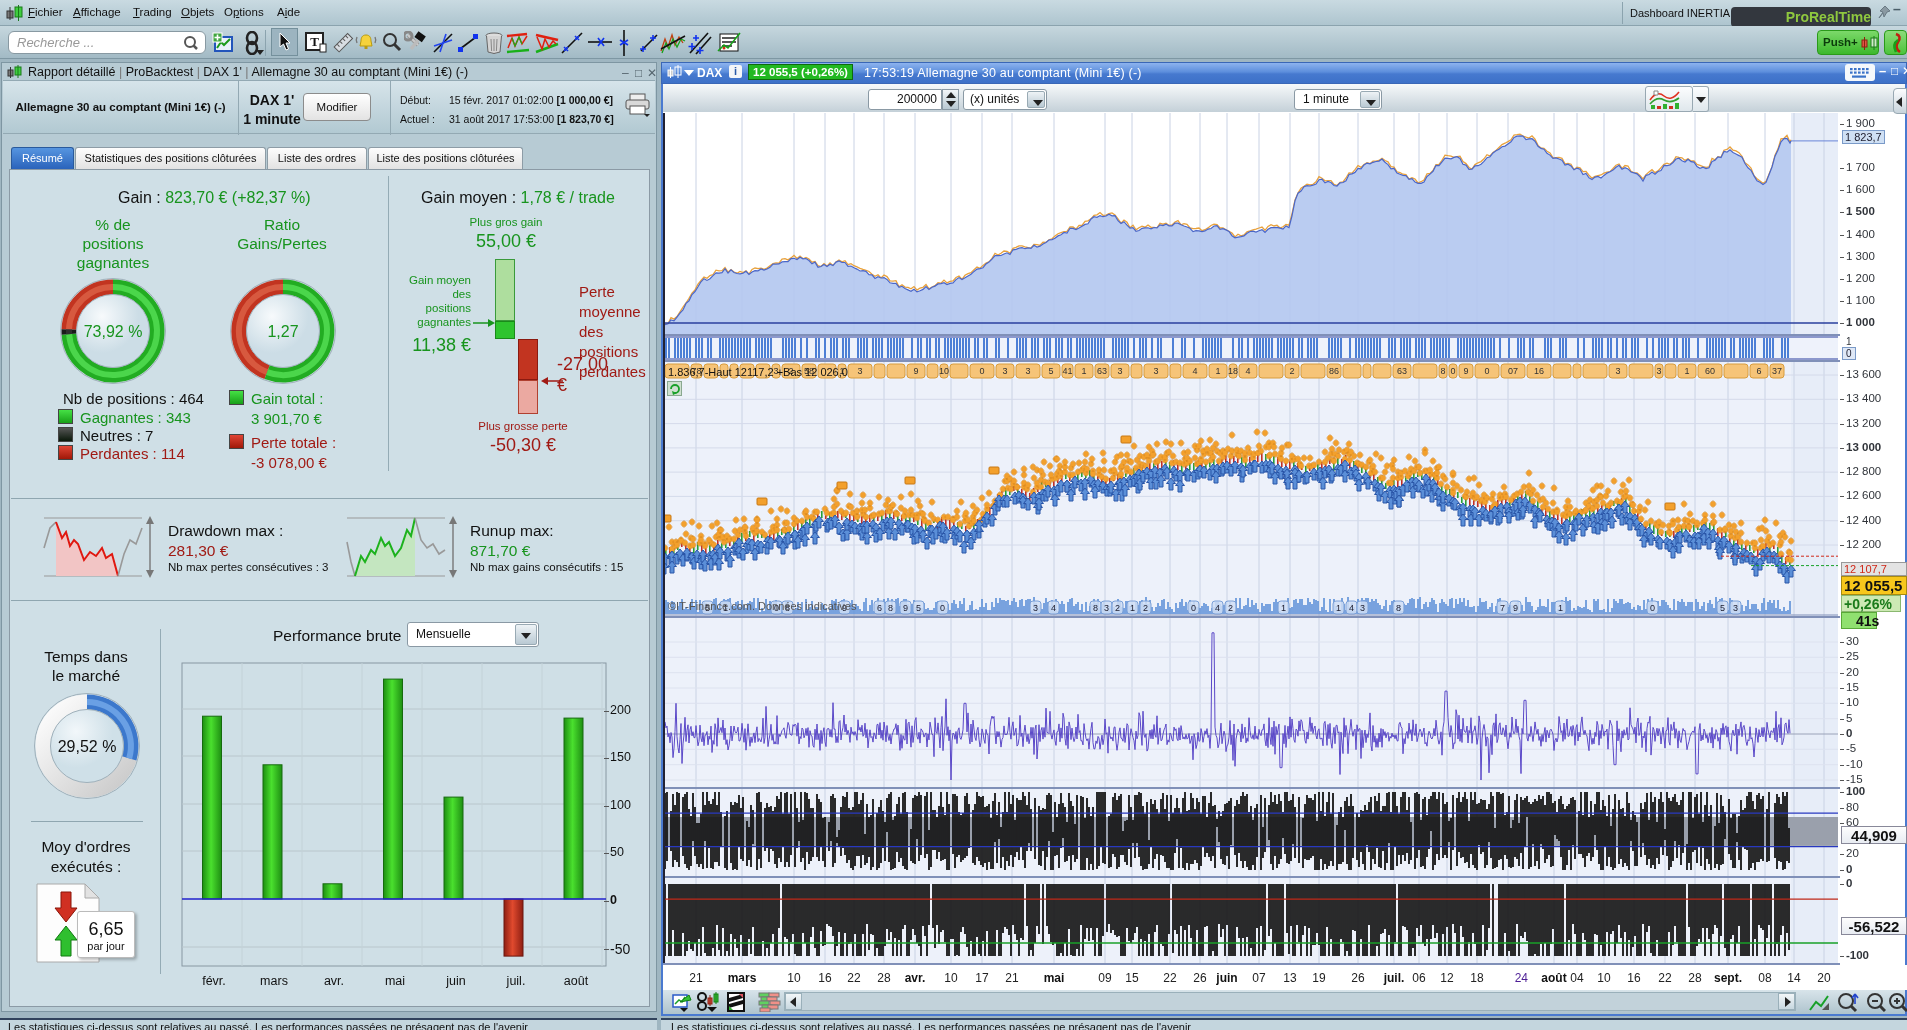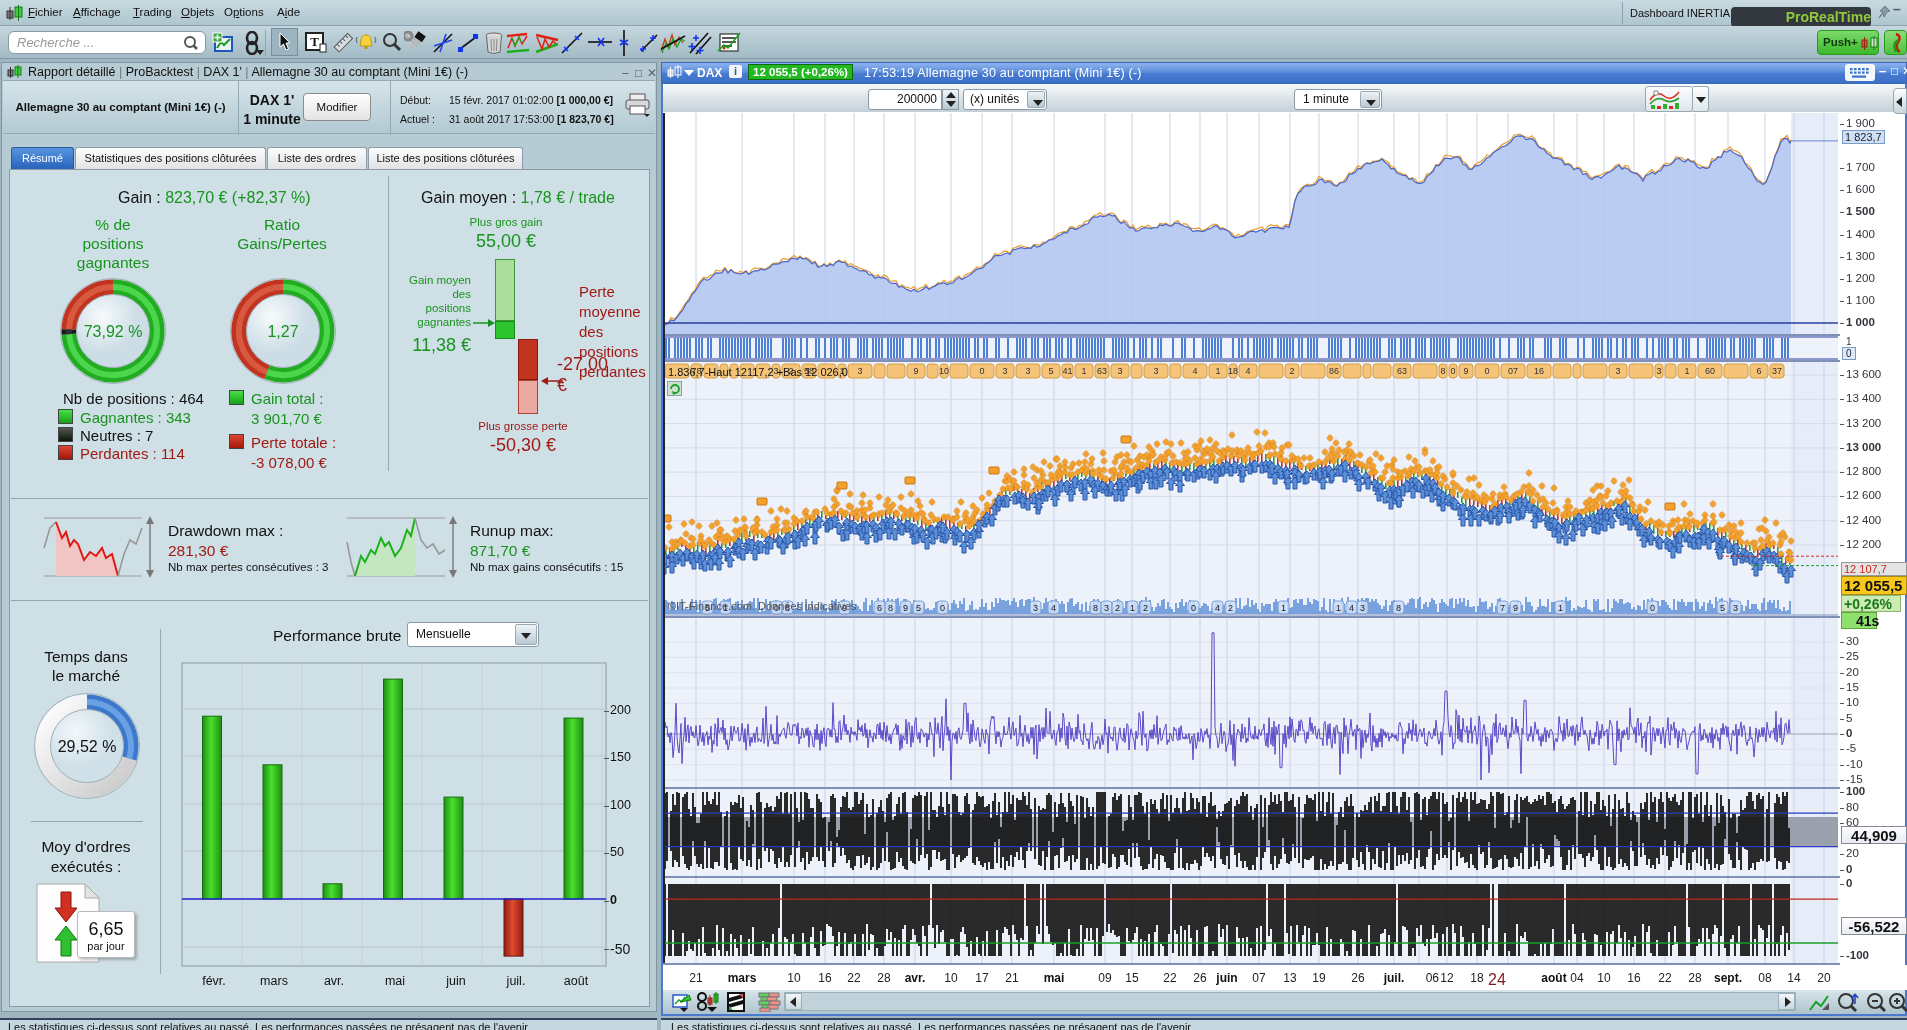--- a/index.html
+++ b/index.html
@@ -2262,24 +2262,24 @@
 <div class="ab" style="left:1085px;top:971px;width:40px;text-align:center;font-size:12px;color:#222">09</div>
 <div class="ab" style="left:1112px;top:971px;width:40px;text-align:center;font-size:12px;color:#222">15</div>
 <div class="ab" style="left:1150px;top:971px;width:40px;text-align:center;font-size:12px;color:#222">22</div>
 <div class="ab" style="left:1180px;top:971px;width:40px;text-align:center;font-size:12px;color:#222">26</div>
 <div class="ab" style="left:1207px;top:971px;width:40px;text-align:center;font-size:12px;font-weight:bold;color:#111">juin</div>
 <div class="ab" style="left:1239px;top:971px;width:40px;text-align:center;font-size:12px;color:#222">07</div>
 <div class="ab" style="left:1270px;top:971px;width:40px;text-align:center;font-size:12px;color:#222">13</div>
 <div class="ab" style="left:1299px;top:971px;width:40px;text-align:center;font-size:12px;color:#222">19</div>
 <div class="ab" style="left:1338px;top:971px;width:40px;text-align:center;font-size:12px;color:#222">26</div>
 <div class="ab" style="left:1374px;top:971px;width:40px;text-align:center;font-size:12px;font-weight:bold;color:#111">juil.</div>
-<div class="ab" style="left:1399px;top:971px;width:40px;text-align:right;font-size:12px;color:#222">06</div>
+<div class="ab" style="left:1399px;top:971px;width:40px;text-align:center;font-size:12px;color:#222">06</div>
 <div class="ab" style="left:1427px;top:971px;width:40px;text-align:center;font-size:12px;color:#222">12</div>
 <div class="ab" style="left:1457px;top:971px;width:40px;text-align:center;font-size:12px;color:#222">18</div>
-<div class="ab" style="left:1488px;top:971px;width:40px;text-align:left;font-size:16px;color:#7f1d1d">24</div>
+<div class="ab" style="left:1488px;top:971px;width:40px;text-align:right;font-size:12px;color:#4c1d95">24</div>
 <div class="ab" style="left:1534px;top:971px;width:40px;text-align:center;font-size:12px;font-weight:bold;color:#111">août</div>
 <div class="ab" style="left:1557px;top:971px;width:40px;text-align:center;font-size:12px;color:#222">04</div>
 <div class="ab" style="left:1584px;top:971px;width:40px;text-align:center;font-size:12px;color:#222">10</div>
 <div class="ab" style="left:1614px;top:971px;width:40px;text-align:center;font-size:12px;color:#222">16</div>
 <div class="ab" style="left:1645px;top:971px;width:40px;text-align:center;font-size:12px;color:#222">22</div>
 <div class="ab" style="left:1675px;top:971px;width:40px;text-align:center;font-size:12px;color:#222">28</div>
 <div class="ab" style="left:1708px;top:971px;width:40px;text-align:center;font-size:12px;font-weight:bold;color:#111">sept.</div>
 <div class="ab" style="left:1745px;top:971px;width:40px;text-align:center;font-size:12px;color:#222">08</div>
 <div class="ab" style="left:1774px;top:971px;width:40px;text-align:center;font-size:12px;color:#222">14</div>
 <div class="ab" style="left:1804px;top:971px;width:40px;text-align:center;font-size:12px;color:#222">20</div>

